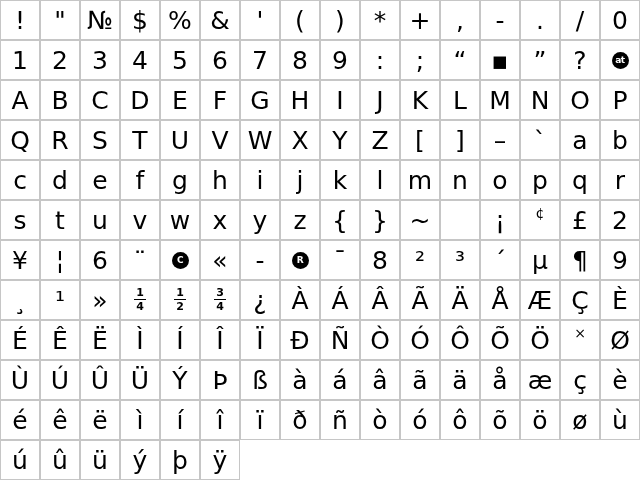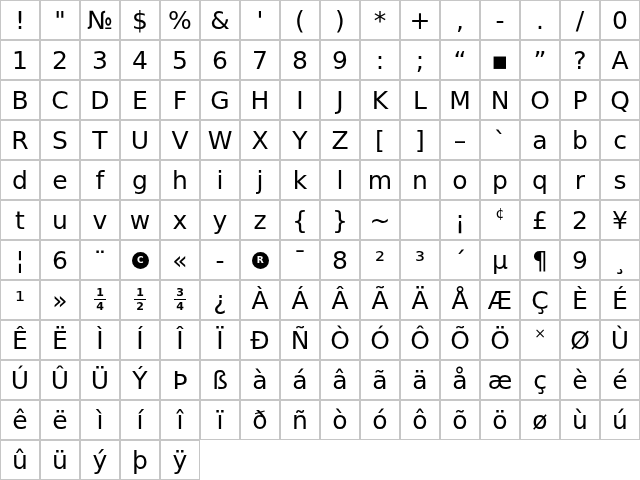--- a/index.html
+++ b/index.html
@@ -161,20 +161,23 @@
     <div class="cell" style="border-color: rgb(198, 198, 198);">
       <span class="glyph" style="color: rgb(0, 0, 0);">▪</span>
     </div>
     <div class="cell" style="border-color: rgb(198, 198, 198);">
       <span class="glyph" style="color: rgb(0, 0, 0);">”</span>
     </div>
     <div class="cell" style="border-color: rgb(198, 198, 198);">
       <span class="glyph" style="color: rgb(0, 0, 0);">?</span>
     </div>
     <div class="cell" style="border-color: rgb(198, 198, 198);">
+      <span class="badge" style="background: rgb(0, 0, 0); color: rgb(255, 255, 255);">at</span>
+    </div>
+    <div class="cell" style="border-color: rgb(198, 198, 198);">
       <span class="glyph" style="color: rgb(0, 0, 0);">A</span>
     </div>
     <div class="cell" style="border-color: rgb(198, 198, 198);">
       <span class="glyph" style="color: rgb(0, 0, 0);">B</span>
     </div>
     <div class="cell" style="border-color: rgb(198, 198, 198);">
       <span class="glyph" style="color: rgb(0, 0, 0);">C</span>
     </div>
     <div class="cell" style="border-color: rgb(198, 198, 198);">
       <span class="glyph" style="color: rgb(0, 0, 0);">D</span>

